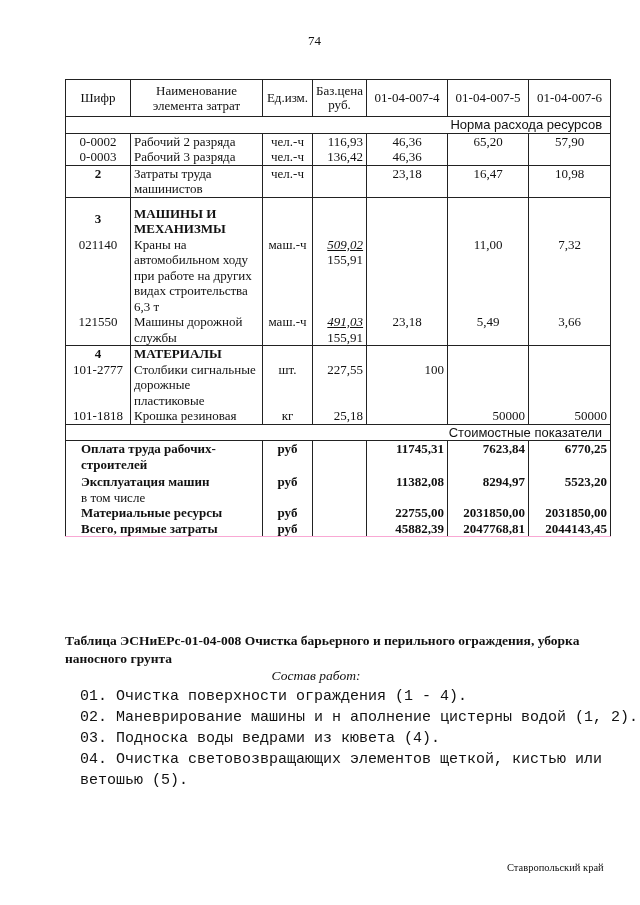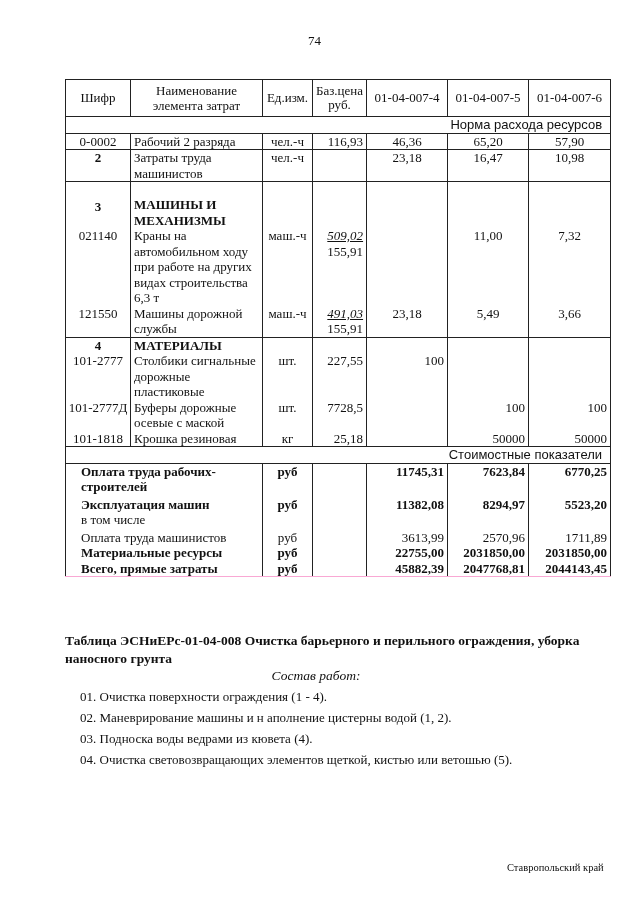--- a/index.html
+++ b/index.html
@@ -12,21 +12,21 @@
   .tbl tr.hdr td { border-top:1px solid #222; border-bottom:1px solid #222; text-align:center; vertical-align:middle; height:36px; }
   .tbl tr.sep td { border-top:1px solid #222; }
   .tbl tr.bot td { border-bottom:1px solid #f9a8d4; }
   .c { text-align:center; }
   .r { text-align:right;margin-top:24px; }
   .b { font-weight:bold; }
   .sans-note { font-family:"Liberation Sans", sans-serif; font-size:10px; text-align:right; padding-right:8px !important; }
   .u { text-decoration:underline;font-style:italic; }
   .title { position:absolute; left:65px; top:632px; width:550px; font-weight:bold; font-size:13.5px; line-height:18px; }
   .subtitle { position:absolute; left:0; width:632px; top:668px; text-align:center; font-style:italic; font-size:13.5px; }
-  .works { position:absolute; left:80px; top:686px; font-size:13px; line-height:21px; }
+  .works { position:absolute; left:80px; top:686px; font-size:15px; line-height:21px;font-family:Liberation Mono, monospace; }
   .footer { position:absolute; left:507px; top:862px; font-family:Liberation Serif, serif; font-size:10.5px;text-align:center; }
 </style>
 </head>
 <body>
 
 <div class="page-num">74</div>
 
 <table class="tbl">
   <colgroup>
     <col style="width:65px">
@@ -52,32 +52,41 @@
   </tr>
   <tr class="sep">
     <td class="c">0-0002</td>
     <td>Рабочий 2 разряда</td>
     <td class="c">чел.-ч</td>
     <td class="r">116,93</td>
     <td class="c">46,36</td>
     <td class="c">65,20</td>
     <td class="c">57,90</td>
   </tr>
+  <tr>
+    <td class="c">0-0003</td>
+    <td>Рабочий 3 разряда</td>
+    <td class="c">чел.-ч</td>
+    <td class="r">136,42</td>
+    <td class="c">46,36</td>
+    <td class="c"></td>
+    <td class="c"></td>
+  </tr>
   <tr class="sep">
     <td class="c b">2</td>
     <td>Затраты труда машинистов</td>
     <td class="c">чел.-ч</td>
     <td class="r"></td>
     <td class="c">23,18</td>
     <td class="c">16,47</td>
     <td class="c">10,98</td>
   </tr>
   <tr class="sep">
     <td class="c b" style="vertical-align:middle;padding-top:4px">3</td>
-    <td class="b" style="padding-top:15px">МАШИНЫ И МЕХАНИЗМЫ</td>
+    <td class="b" style="padding-top:8px">МАШИНЫ И МЕХАНИЗМЫ</td>
     <td></td>
         <td></td>
         <td></td>
         <td></td>
         <td></td>
   </tr>
   <tr>
     <td class="c">021140</td>
     <td>Краны на автомобильном ходу при работе на других видах строительства 6,3 т</td>
     <td class="c">маш.-ч</td>
@@ -107,29 +116,20 @@
   <tr>
     <td class="c">101-2777</td>
     <td>Столбики сигнальные дорожные пластиковые</td>
     <td class="c">шт.</td>
     <td class="r">227,55</td>
     <td class="r">100</td>
     <td class="r"></td>
     <td class="r"></td>
   </tr>
   <tr>
-    <td class="c" style="padding:0">101-2777Д</td>
-    <td>Буферы дорожные осевые с маской</td>
-    <td class="c">шт.</td>
-    <td class="r">7728,5</td>
-    <td class="r"></td>
-    <td class="r">100</td>
-    <td class="r">100</td>
-  </tr>
-  <tr>
     <td class="c">101-1818</td>
     <td>Крошка резиновая</td>
     <td class="c">кг</td>
     <td class="r">25,18</td>
     <td class="r"></td>
     <td class="r">50000</td>
     <td class="r">50000</td>
   </tr>
   <tr class="sep">
     <td colspan="7" class="sans-note" style="height:14px">Стоимостные показатели</td>
@@ -142,28 +142,20 @@
     <td class="r b">7623,84</td>
     <td class="r b">6770,25</td>
   </tr>
   <tr>
     <td colspan="2" style="padding-left:15px;border-right:none;padding-top:2px"><span class="b">Эксплуатация машин</span><br><span>в том числе</span></td>
     <td class="c b" style="padding-top:2px">руб</td>
     <td></td>
     <td class="r b" style="padding-top:2px">11382,08</td>
     <td class="r b" style="padding-top:2px">8294,97</td>
     <td class="r b" style="padding-top:2px">5523,20</td>
-  </tr>
-  <tr>
-    <td colspan="2" style="padding-left:15px;border-right:none;padding-top:2px">Оплата труда машинистов</td>
-    <td class="c" style="padding-top:2px">руб</td>
-    <td></td>
-    <td class="r" style="padding-top:2px">3613,99</td>
-    <td class="r" style="padding-top:2px">2570,96</td>
-    <td class="r" style="padding-top:2px">1711,89</td>
   </tr>
   <tr>
     <td colspan="2" class="b" style="padding-left:15px;border-right:none">Материальные ресурсы</td>
     <td class="c b">руб</td>
     <td></td>
     <td class="r b">22755,00</td>
     <td class="r b">2031850,00</td>
     <td class="r b">2031850,00</td>
   </tr>
   <tr class="bot">

